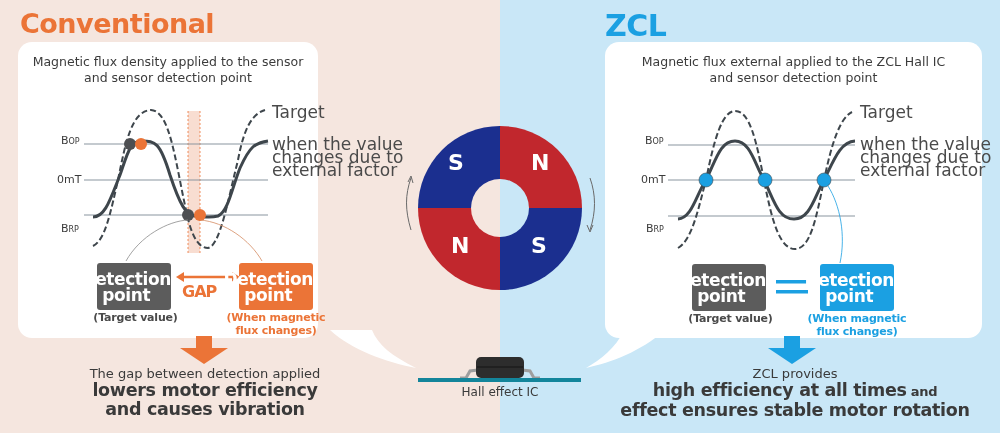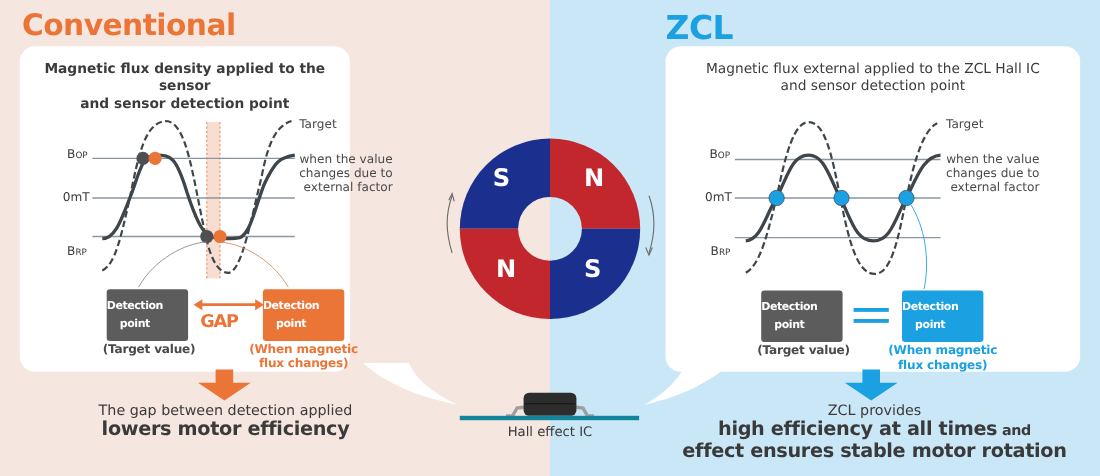--- a/index.html
+++ b/index.html
@@ -3,28 +3,28 @@
 <meta charset="utf-8">
 <style>
   html, body { margin:0; padding:0; }
   body { width:1000px; height:433px; overflow:hidden; position:relative; font-family:"DejaVu Sans", sans-serif; }
   .bg-left { position:absolute; left:0; top:0; width:500px; height:433px; background:#f5e6df; }
   .bg-right { position:absolute; left:500px; top:0; width:500px; height:433px; background:#c9e7f7; }
   .title { position:absolute; top:8px; font-family:"DejaVu Sans", sans-serif; font-weight:bold; font-size:27px; letter-spacing:-0.5px; }
   .title.left { left:20px; color:#eb7437; }
   .title.right { left:605px; color:#1ba0e2; font-size:30px; }
   .card { position:absolute; top:42px; height:296px; background:#ffffff; border-radius:14px; }
-  .card.left { left:18px; width:300px;font-weight:bold; }
+  .card.left { left:18px; width:300px; }
   .card.right { left:605px; width:377px; }
   .card-heading { position:absolute; top:12px; left:0; right:0; text-align:center; font-family:"DejaVu Sans", sans-serif; font-size:12.5px; line-height:16px; color:#3b3b3b; }
   svg.overlay { position:absolute; left:0; top:0; }
   .lbl { position:absolute; font-family:"DejaVu Sans", sans-serif; color:#3b3b3b; }
   .axis-lbl { font-size:11px; }
-  .legend-lbl { font-size:11px; line-height:13px; color:#4a4a4a;text-align:right; }
-  .det-box { position:absolute; width:74px; height:47px; border-radius:3px; color:#fff; font-weight:bold; font-size:10px; line-height:16px; text-align:center; display:flex; align-items:center; justify-content:flex-start; font-family:"DejaVu Sans", sans-serif; letter-spacing:-0.4px; }
+  .legend-lbl { font-size:17px; line-height:13px; color:#4a4a4a; }
+  .det-box { position:absolute; width:74px; height:47px; border-radius:3px; color:#fff; font-weight:bold; font-size:17px; line-height:16px; text-align:center; display:flex; align-items:center; justify-content:flex-end; font-family:"DejaVu Sans", sans-serif; letter-spacing:-0.4px; }
   .det-box.gray { background:#5c5c5c; }
   .det-box.orange { background:#eb7437; }
   .det-box.blue { background:#1ba0e2; }
   .det-sub { position:absolute; font-size:11px; line-height:12.5px; text-align:center; font-weight:bold; letter-spacing:-0.2px; }
   .det-sub.gray { color:#4a4a4a; }
   .det-sub.orange { color:#eb7437; }
   .det-sub.blue { color:#1ba0e2; }
   .gap-text { position:absolute; left:182px; top:282px; font-size:16px; font-weight:bold; color:#eb7437; letter-spacing:-1px; }
   .caption { position:absolute; text-align:center; color:#3a3a3a; font-family:"DejaVu Sans", sans-serif; }
   .caption .small { font-size:13px; line-height:15px; }
@@ -182,18 +182,19 @@
     </div>
   </div>
 <div class="det-sub blue" style="left:803px;top:313px;width:108px;">
     <div>(When magnetic</div>
     <div>flux changes)</div>
   </div>
 
 <div class="caption" style="left:60px;top:366px;width:290px;">
   <div class="small">The gap between detection applied</div>
   <div class="big">lowers motor efficiency</div>
+  <div class="big">and causes vibration</div>
 </div>
 <div class="caption" style="left:600px;top:366px;width:390px;">
   <div class="small">ZCL provides</div>
   <div class="big"><span>high efficiency at all times</span><span class="mid"> and</span></div>
   <div class="big">effect ensures stable motor rotation</div>
 </div>
 
 </body></html>

